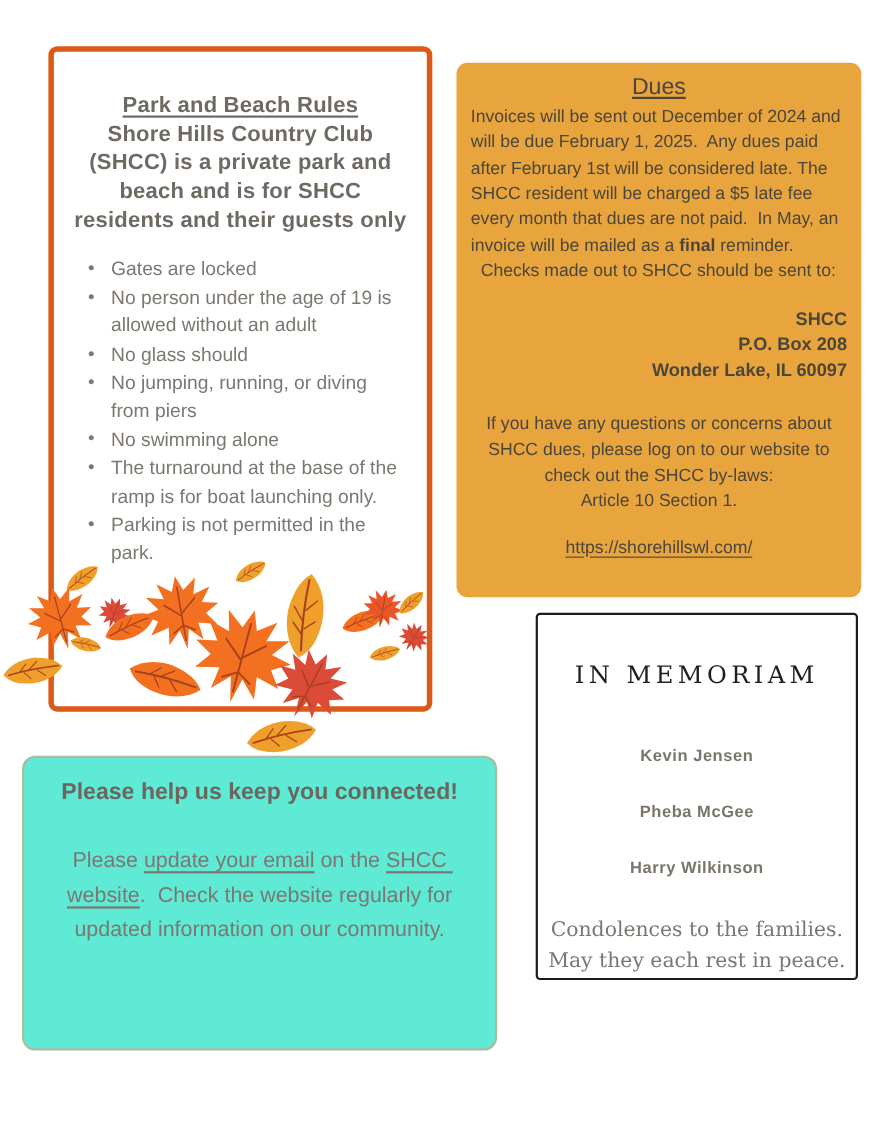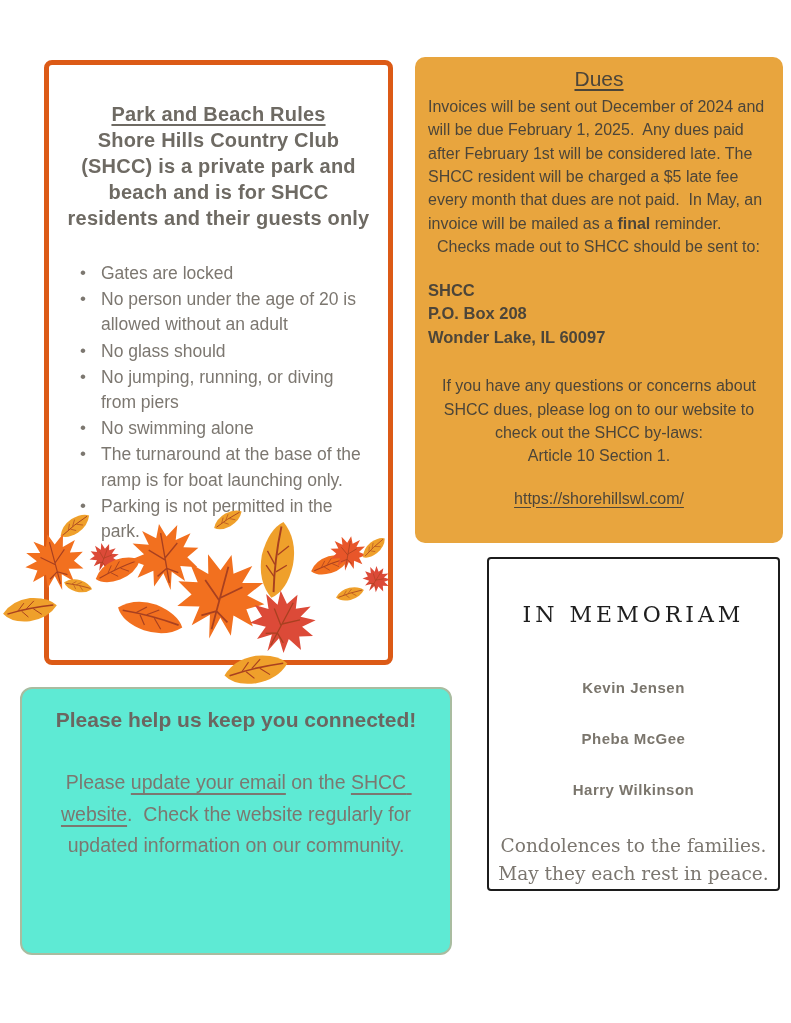--- a/index.html
+++ b/index.html
@@ -1,41 +1,41 @@
 <!DOCTYPE html>
 <html><head>
 <meta charset="utf-8">
 <style>
   * { margin:0; padding:0; box-sizing:border-box; }
   html,body { width:791px; height:1023px; background:#ffffff; overflow:hidden;
     font-family:"Liberation Sans","DejaVu Sans",sans-serif; }
   .page { position:relative; width:791px; height:1023px; background:#ffffff; }
 
   
-  .rules-box { position:absolute; left:44px; top:60px; width:349px; height:605px;
+  .rules-box { position:absolute; left:44px; top:42px; width:349px; height:605px;
     border:5px solid #DC5A16; border-radius:8px; background:#ffffff; z-index:1;
     padding:36px 18px 0 18px; }
   .rules-title { text-align:center; font-weight:bold; font-size:20px; line-height:1.3;
     color:#6E6A63; letter-spacing:0.2px; }
   .rules-title .underlined { text-decoration:underline; text-decoration-thickness:2px; text-underline-offset:3px; }
-  .rules-list { margin-top:30px; padding-left:30px; list-style:none; }
+  .rules-list { margin-top:19px; padding-left:30px; list-style:none; }
   .rules-list li { position:relative; font-size:17.5px; line-height:1.44; color:#7C7770;
     margin-bottom:1px; padding-left:4px; }
   .rules-list li::before { content:"•"; position:absolute; left:-17px; top:0px;
     color:#7C7770; font-size:17px; }
 
   
   .dues-box { position:absolute; left:415px; top:57px; width:368px; height:486px;
     background:#E8A53E; border-radius:10px; color:#4C4539; padding:10px 13px 0 13px; z-index:1; }
   .dues-title { text-align:center; font-weight:normal; font-size:21px;
     text-decoration:underline; text-decoration-thickness:2px; text-underline-offset:3px;
     margin-bottom:4px; }
   .dues-par { font-size:16px; line-height:1.46; white-space:pre-wrap; }
   .dues-checks { font-size:16px; line-height:1.46; padding-left:9px; }
-  .dues-address { text-align:left; font-weight:bold; font-size:16.5px; line-height:1.45;
+  .dues-address { text-align:right; font-weight:bold; font-size:16.5px; line-height:1.45;
     margin-top:20px; }
   .dues-questions { text-align:center; font-size:16px; line-height:1.46; margin-top:24px; }
   .dues-link-wrap { text-align:center; margin-top:22px; }
   .dues-link { color:#4C4539; font-size:16px; text-decoration:underline; text-underline-offset:3px; cursor:pointer; }
 
   
   .memoriam-box { position:absolute; left:487px; top:557px; width:293px; height:334px;
     background:#ffffff; border:2px solid #1c1c1c; border-radius:4px; z-index:1;
     text-align:center; padding-top:43px; }
   .memoriam-title { font-family:"DejaVu Serif","Liberation Serif",serif; font-size:22px;
@@ -65,21 +65,21 @@
 
 <div class="page">
 
   <div class="rules-box">
     <div class="rules-title">
       <div class="underlined">Park and Beach Rules</div>
       <div>Shore Hills Country Club (SHCC) is a private park and beach and is for SHCC residents and their guests only</div>
     </div>
     <ul class="rules-list">
       <li>Gates are locked</li>
-      <li>No person under the age of 20 is allowed without an adult</li>
+      <li>No person under the age of 19 is allowed without an adult</li>
       <li>No glass should</li>
       <li>No jumping, running, or diving from piers</li>
       <li>No swimming alone</li>
       <li>The turnaround at the base of the ramp is for boat launching only.</li>
       <li>Parking is not permitted in the park.</li>
     </ul>
   </div>
 
   <div class="dues-box">
     <div class="dues-title">Dues</div>

